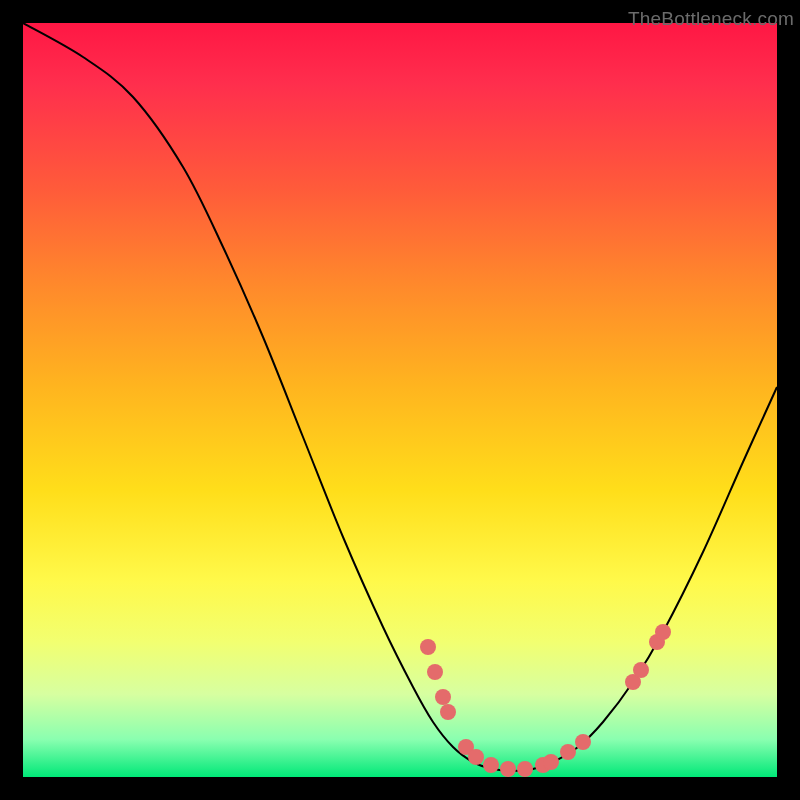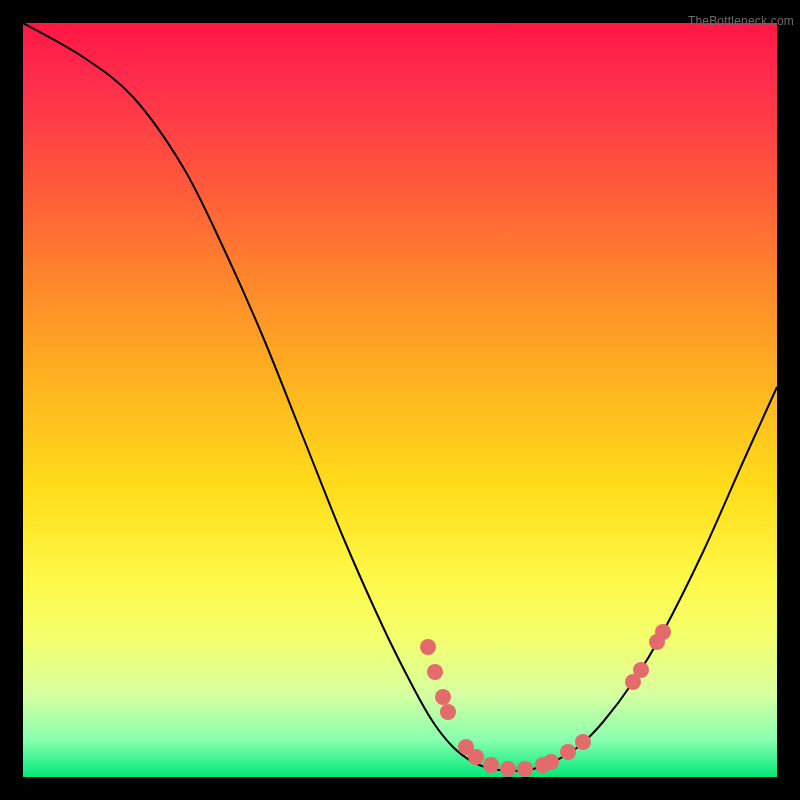--- a/index.html
+++ b/index.html
@@ -26,24 +26,24 @@
       #ffde1a 62%,
       #fff94a 74%,
       #f2ff70 82%,
       #d7ffa0 89%,
       #8affb0 95%,
       #00e878 100%
     );
   }
   .watermark {
     position: absolute;
-    top: 14px;
+    top: 8px;
     right: 6px;
     color: #6b6b6b;
-    font-size: 12px;
+    font-size: 19px;
     font-weight: 500;
     letter-spacing: 0.2px;
     z-index: 5;
   }
   svg.plot {
     position: absolute;
     left: 23px;
     top: 23px;
     width: 754px;
     height: 754px;

